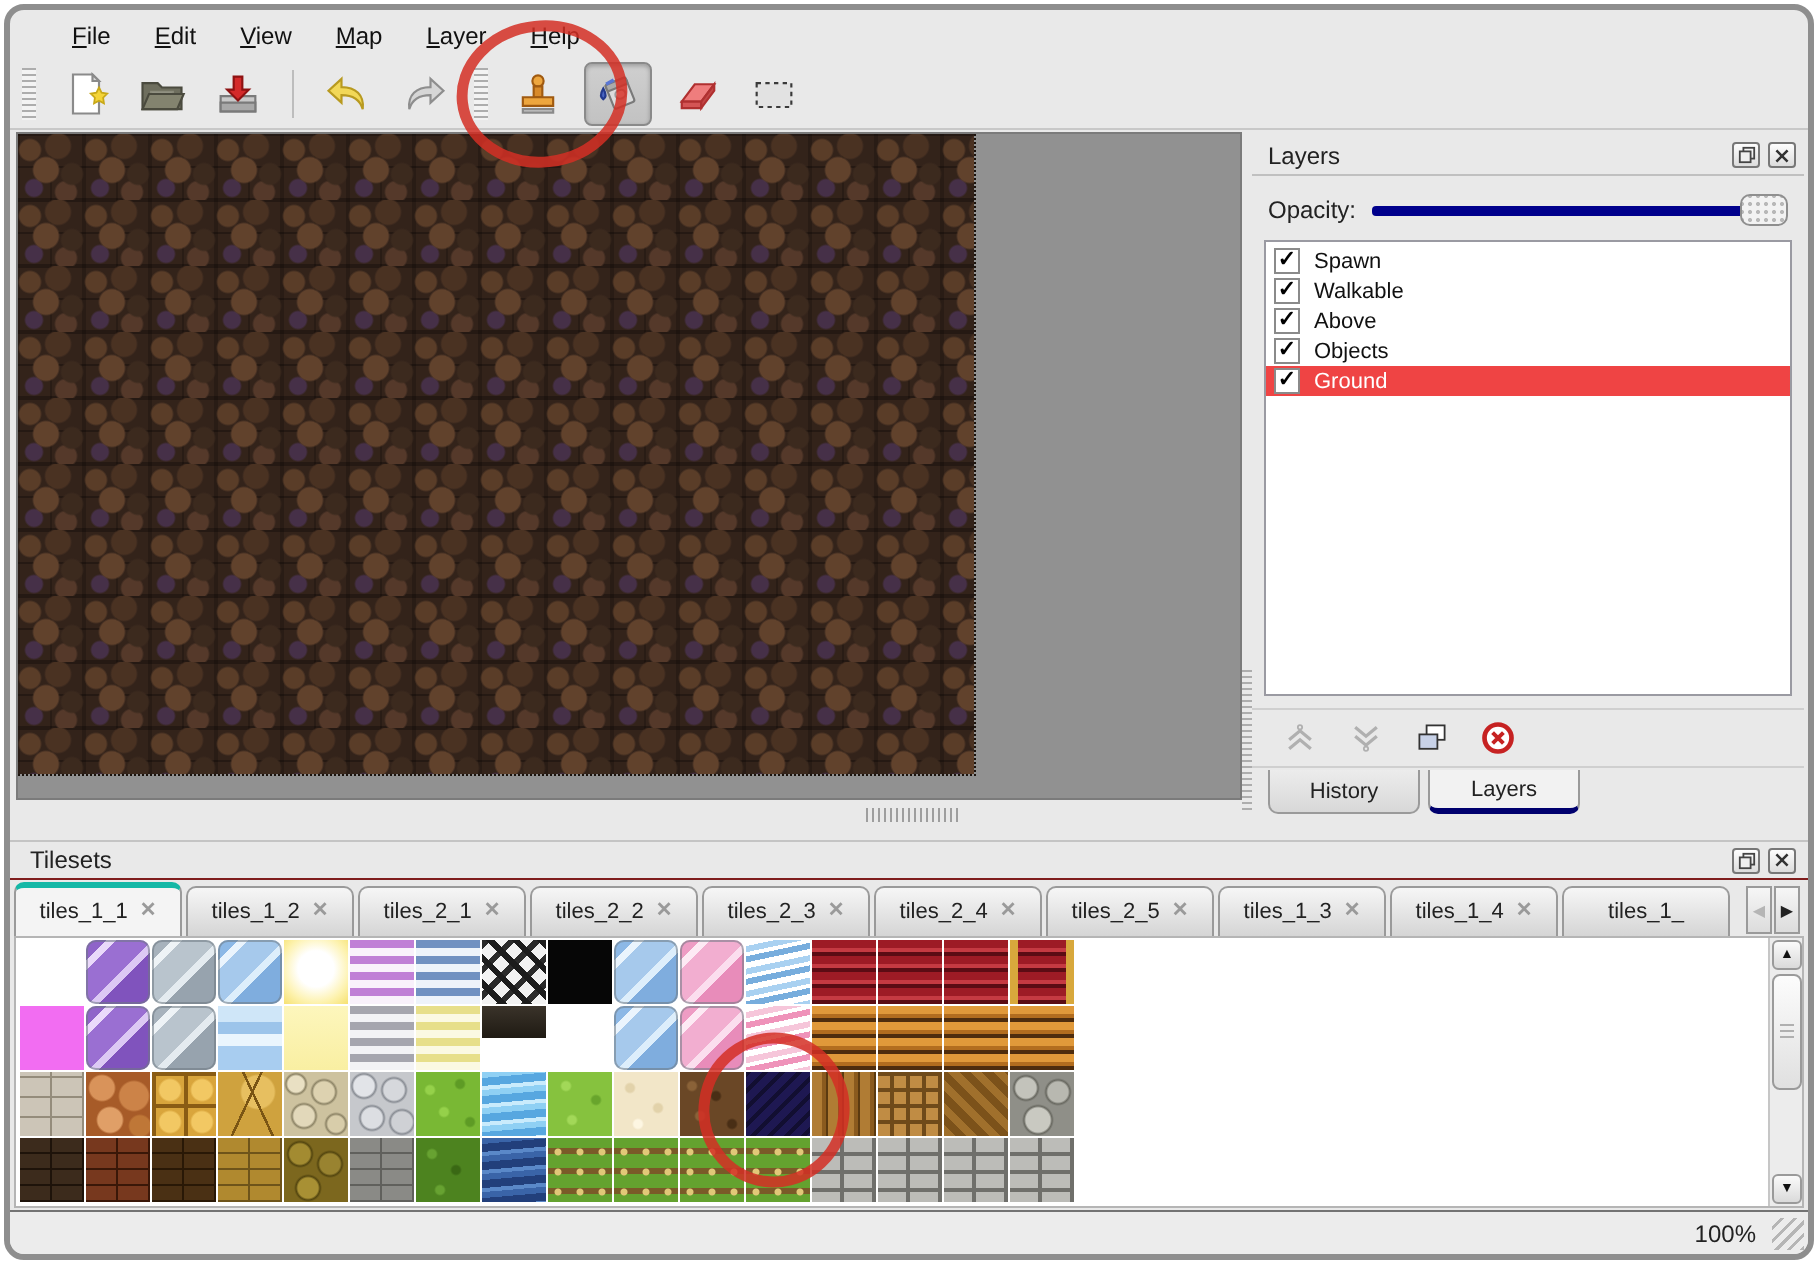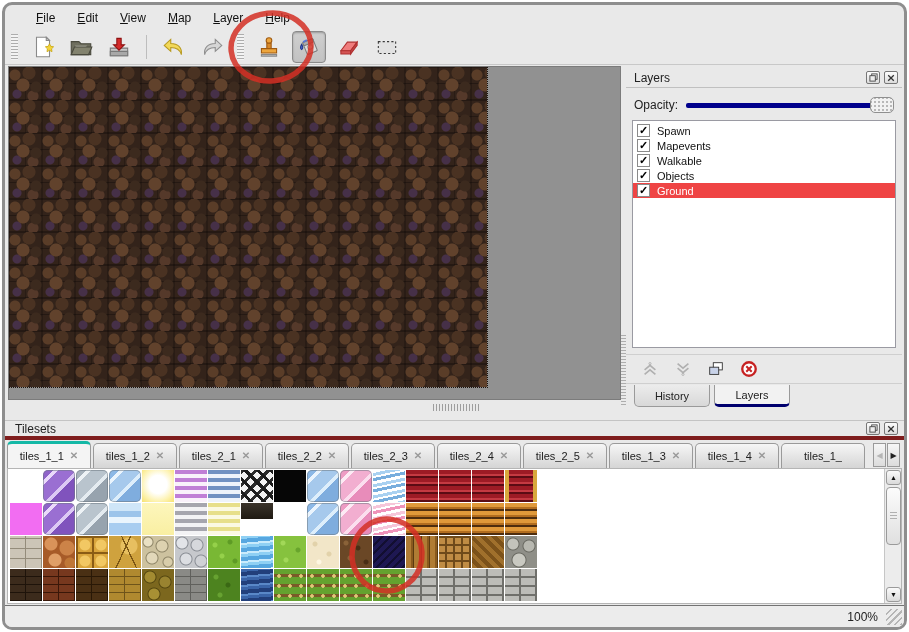--- a/index.html
+++ b/index.html
@@ -71,21 +71,21 @@
   .abtn{width:20px;height:20px;border:none;background:transparent;padding:0;display:flex;
       align-items:center;justify-content:center;}
   .panel-tabs{position:absolute;left:8px;top:317px;height:23px;display:flex;gap:4px;}
   .ptab{min-width:76px;height:22px;display:flex;align-items:center;justify-content:center;font-size:11px;
       color:#222;border:1px solid #9a9a9a;border-top:none;border-radius:0 0 5px 5px;
       background:linear-gradient(#ececec,#d8d8d8);}
   .ptab.active{background:#f2f2f2;border-bottom:3px solid #00006e;}
   
   .tilesets-panel{position:absolute;left:0;top:415px;right:0;height:185px;border-top:1px solid #c4c4c4;}
   .ts-titlebar{position:absolute;left:0;top:0;right:0;height:19px;display:flex;align-items:center;
-      padding:0 6px 0 10px;font-size:12px;color:#222;border-bottom:4px solid #7f1d1d;}
+      padding:0 6px 0 10px;font-size:12px;color:#222;border-bottom:1px solid #7f1d1d;}
   .ts-tabbar{position:absolute;left:2px;top:20px;right:30px;height:27px;display:flex;align-items:flex-end;
       gap:2px;overflow:hidden;}
   .ttab{height:25px;min-width:84px;display:flex;align-items:center;justify-content:center;gap:6px;
       font-size:11px;color:#222;border:1px solid #9a9a9a;border-bottom:none;border-radius:5px 5px 0 0;
       background:linear-gradient(#f6f6f6,#d5d5d5);padding:0 8px;white-space:nowrap;}
   .ttab.active{background:#f4f4f4;border-top:3px solid #14b8a6;height:27px;}
   .tabx{color:#9a9a9a;font-size:10px;font-weight:bold;line-height:1;}
   .tabx::before{content:"\2715";}
   .tab-scroll{position:absolute;right:4px;top:22px;display:flex;gap:1px;}
   .tsc{width:13px;height:24px;border:1px solid #9a9a9a;background:linear-gradient(#f6f6f6,#dcdcdc);
@@ -344,25 +344,25 @@
         <div class="handle"></div>
       </div>
     </div>
     <div class="layer-list">
       <div class="layer-row">
             <span class="cbx"></span>
             <span>Spawn</span>
           </div>
       <div class="layer-row">
             <span class="cbx"></span>
-            <span>Mapevents</span>
+            <span>Walkable</span>
           </div>
       <div class="layer-row">
             <span class="cbx"></span>
-            <span>Walkable</span>
+            <span>Above</span>
           </div>
       <div class="layer-row">
             <span class="cbx"></span>
             <span>Objects</span>
           </div>
       <div class="layer-row selected">
             <span class="cbx"></span>
             <span>Ground</span>
           </div>
     </div>

